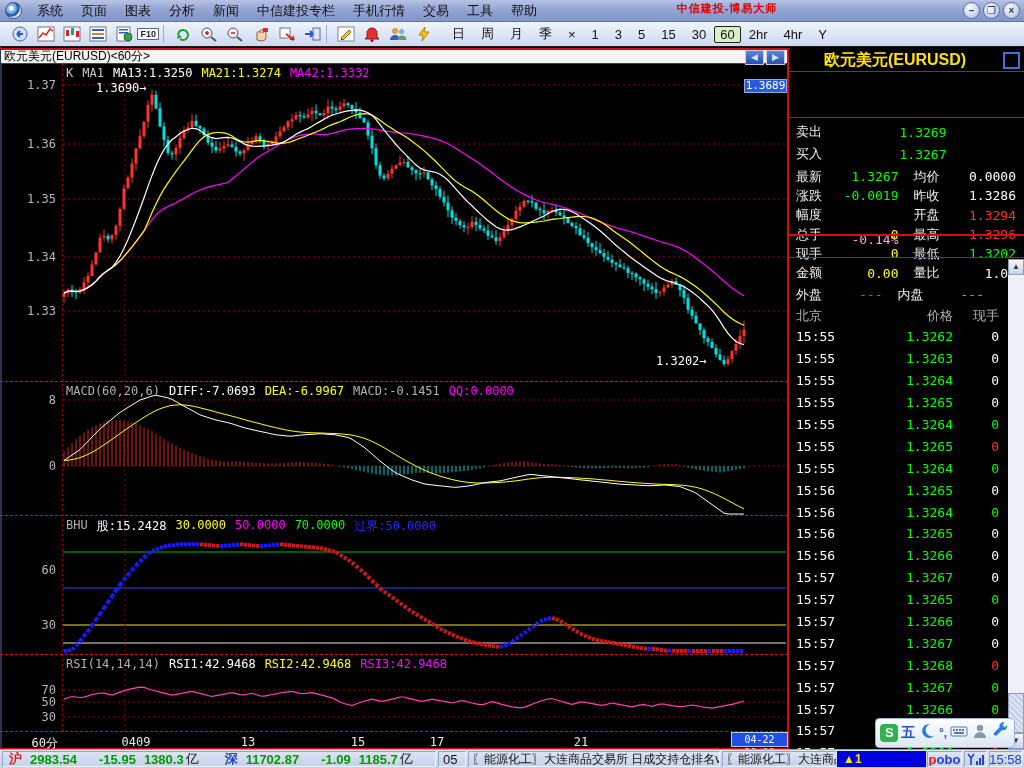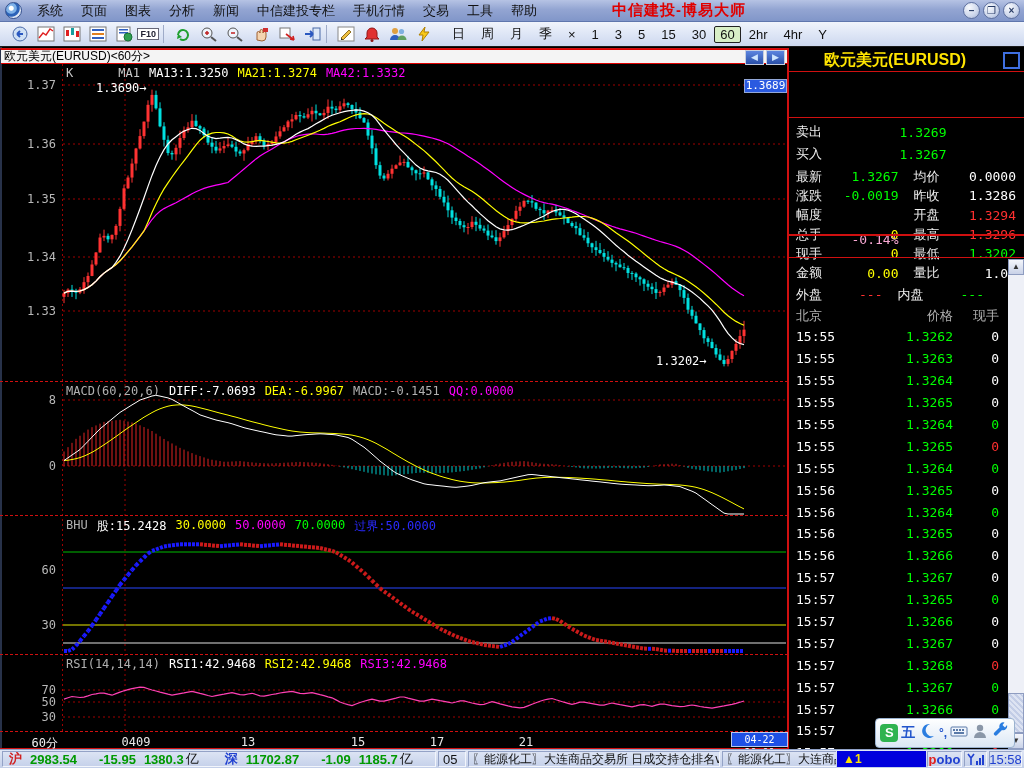--- a/index.html
+++ b/index.html
@@ -6,22 +6,22 @@
   #app{position:relative;width:1024px;height:768px;overflow:hidden;
        font-family:"Liberation Sans","DejaVu Sans",sans-serif;background:#000;}
   
   #titlebar{position:absolute;left:0;top:0;width:1024px;height:22px;
     background:linear-gradient(180deg,#b6c3e4 0%,#93a5d2 45%,#8196c9 100%);
     display:flex;align-items:center;border-bottom:1px solid #5f76ad;box-sizing:border-box;}
   #app-icon{width:15px;height:15px;border-radius:50%;margin:0 6px 0 5px;
     background:radial-gradient(circle at 35% 35%,#fff 0 2px,#7fb2e8 3px 5px,#2b62b8 6px 8px,#dfe8f6 9px);
     border:1px solid #35518e;}
   .menu-item{font-size:13px;color:#111;padding:2px 9px;cursor:default;}
-  #win-title{position:absolute;left:612px;top:1px;width:230px;
-    color:#e00000;font-weight:bold;font-size:15px;letter-spacing:1px;}
+  #win-title{position:absolute;left:612px;top:1px;width:230px;text-align:center;
+    color:#e00000;font-weight:bold;font-size:11px;letter-spacing:1px;}
   #win-buttons{position:absolute;right:4px;top:2px;display:flex;gap:3px;}
   .winbtn{width:17px;height:17px;border-radius:50%;border:1px solid #5d6f9e;box-sizing:border-box;
     background:radial-gradient(circle at 35% 30%,#f7f9fd,#ccd6eb 60%,#9fb0d4);
     color:#273b66;font-size:10px;line-height:15px;text-align:center;font-weight:bold;}
   
   #toolbar{position:absolute;left:0;top:22px;width:1024px;height:25px;
     background:linear-gradient(180deg,#f0f4fc,#cdd8ef);border-bottom:1px solid #1a1a1a;
     box-sizing:border-box;display:flex;align-items:center;}
   #tool-icons{display:flex;align-items:center;margin-left:4px;}
   .tbtn{width:24px;height:21px;display:flex;align-items:center;justify-content:flex-end;border:1px solid transparent;}
@@ -964,21 +964,21 @@
       <line x1="728" y1="651.0" x2="732" y2="651.0" stroke="#1a1aff" stroke-width="4" stroke-dasharray="3,2"></line>
       <line x1="732" y1="651.0" x2="736" y2="651.0" stroke="#1a1aff" stroke-width="4" stroke-dasharray="3,2"></line>
       <line x1="736" y1="651.0" x2="740" y2="651.0" stroke="#1a1aff" stroke-width="4" stroke-dasharray="3,2"></line>
       <line x1="740" y1="651.0" x2="744" y2="651.0" stroke="#1a1aff" stroke-width="4" stroke-dasharray="3,2"></line>
       <polyline points="64,699.1 68,697.8 72,696.5 76,697.0 80,697.5 84,697.1 88,695.9 92,694.5 96,693.8 100,693.0 104,693.1 108,694.2 112,695.2 116,693.6 120,692.1 124,690.8 128,689.7 132,688.7 136,687.9 140,687.1 144,687.4 148,688.7 152,690.0 156,691.0 160,692.1 164,693.1 168,694.2 172,695.2 176,694.4 180,693.6 184,692.9 188,692.1 192,691.3 196,692.3 200,693.4 204,694.4 208,695.5 212,696.5 216,695.7 220,694.9 224,694.2 228,693.4 232,692.6 236,693.6 240,694.7 244,694.8 248,694.0 252,693.3 256,694.5 260,695.9 264,696.1 268,695.3 272,694.5 276,693.8 280,693.0 284,692.3 288,691.8 292,691.3 296,692.3 300,693.4 304,693.6 308,693.1 312,692.6 316,693.6 320,694.7 324,695.7 328,696.8 332,697.8 336,699.9 340,702.0 344,703.5 348,704.6 352,705.6 356,704.0 360,702.5 364,701.2 368,700.1 372,699.1 376,700.1 380,701.2 384,701.2 388,700.1 392,699.1 396,698.1 400,697.0 404,697.0 408,698.1 412,699.1 416,700.1 420,701.2 424,701.2 428,700.1 432,699.1 436,699.9 440,700.7 444,701.4 448,702.2 452,703.0 456,702.0 460,700.9 464,700.9 468,702.0 472,703.0 476,703.8 480,704.6 484,704.3 488,703.0 492,701.7 496,702.7 500,703.8 504,704.8 508,705.9 512,706.9 516,707.4 520,707.9 524,707.4 528,705.9 532,704.3 536,702.7 540,701.2 544,700.0 548,699.2 552,698.5 556,699.8 560,701.0 564,702.2 568,703.3 572,704.3 576,703.3 580,702.2 584,702.1 588,702.9 592,703.6 596,704.4 600,705.2 604,705.1 608,704.0 612,703.0 616,703.8 620,704.6 624,705.3 628,706.1 632,706.9 636,705.9 640,704.8 644,704.7 648,705.5 652,706.3 656,705.2 660,704.2 664,704.0 668,704.8 672,705.6 676,706.1 680,706.6 684,706.5 688,705.7 692,705.0 696,705.7 700,706.5 704,707.2 708,707.7 712,708.2 716,707.4 720,706.6 724,705.9 728,705.1 732,704.3 736,703.3 740,702.2 744,701.0" fill="none" stroke="#ff40b4" stroke-width="1.2"></polyline>
     </svg>
 
   <div id="chart-labels">
       <div class="legend" style="left: 66px; top: 66px;">
         <span style="color: rgb(200, 200, 200);">K</span>
-        <span style="color: rgb(200, 200, 200); margin-left: 36px;">MA1</span>
+        <span style="color: rgb(200, 200, 200);">MA1</span>
         <span style="color: rgb(255, 255, 255);">MA13:1.3250</span>
         <span style="color: rgb(255, 255, 0);">MA21:1.3274</span>
         <span style="color: rgb(255, 0, 255);">MA42:1.3332</span>
       </div>
       <div class="legend" style="left: 66px; top: 384px;">
         <span style="color: rgb(176, 176, 176);">MACD(60,20,6)</span>
         <span style="color: rgb(255, 255, 255);">DIFF:-7.0693</span>
         <span style="color: rgb(255, 255, 0);">DEA:-6.9967</span>
         <span style="color: rgb(176, 176, 176);">MACD:-0.1451</span>
         <span style="color: rgb(255, 0, 255);">QQ:0.0000</span>
@@ -1006,21 +1006,21 @@
       <div class="ylab" style="left: 4px; top: 466px;">0</div>
       <div class="ylab" style="left: 4px; top: 570px;">60</div>
       <div class="ylab" style="left: 4px; top: 625px;">30</div>
       <div class="ylab" style="left: 4px; top: 690px;">70</div>
       <div class="ylab" style="left: 4px; top: 702px;">50</div>
       <div class="ylab" style="left: 4px; top: 717px;">30</div>
       <div class="xlab" style="left: 136px;">0409</div>
       <div class="xlab" style="left: 248px;">13</div>
       <div class="xlab" style="left: 358px;">15</div>
       <div class="xlab" style="left: 437px;">17</div>
-      <div class="xlab" style="left: 526px;">21</div>
+      <div class="xlab" style="left: 581px;">21</div>
     </div>
 
   <div class="redline" style="top:381px;"></div>
   <div class="redline" style="top:515px;"></div>
   <div class="redline" style="top:654px;"></div>
   <div class="redline" style="top:731px;"></div>
   <div class="redline solid" style="top:748px;width:1024px;"></div>
   <div id="vdiv"></div>
 
   <div id="anno-high" style="left:96px;top:81px;">1.3690→</div>

